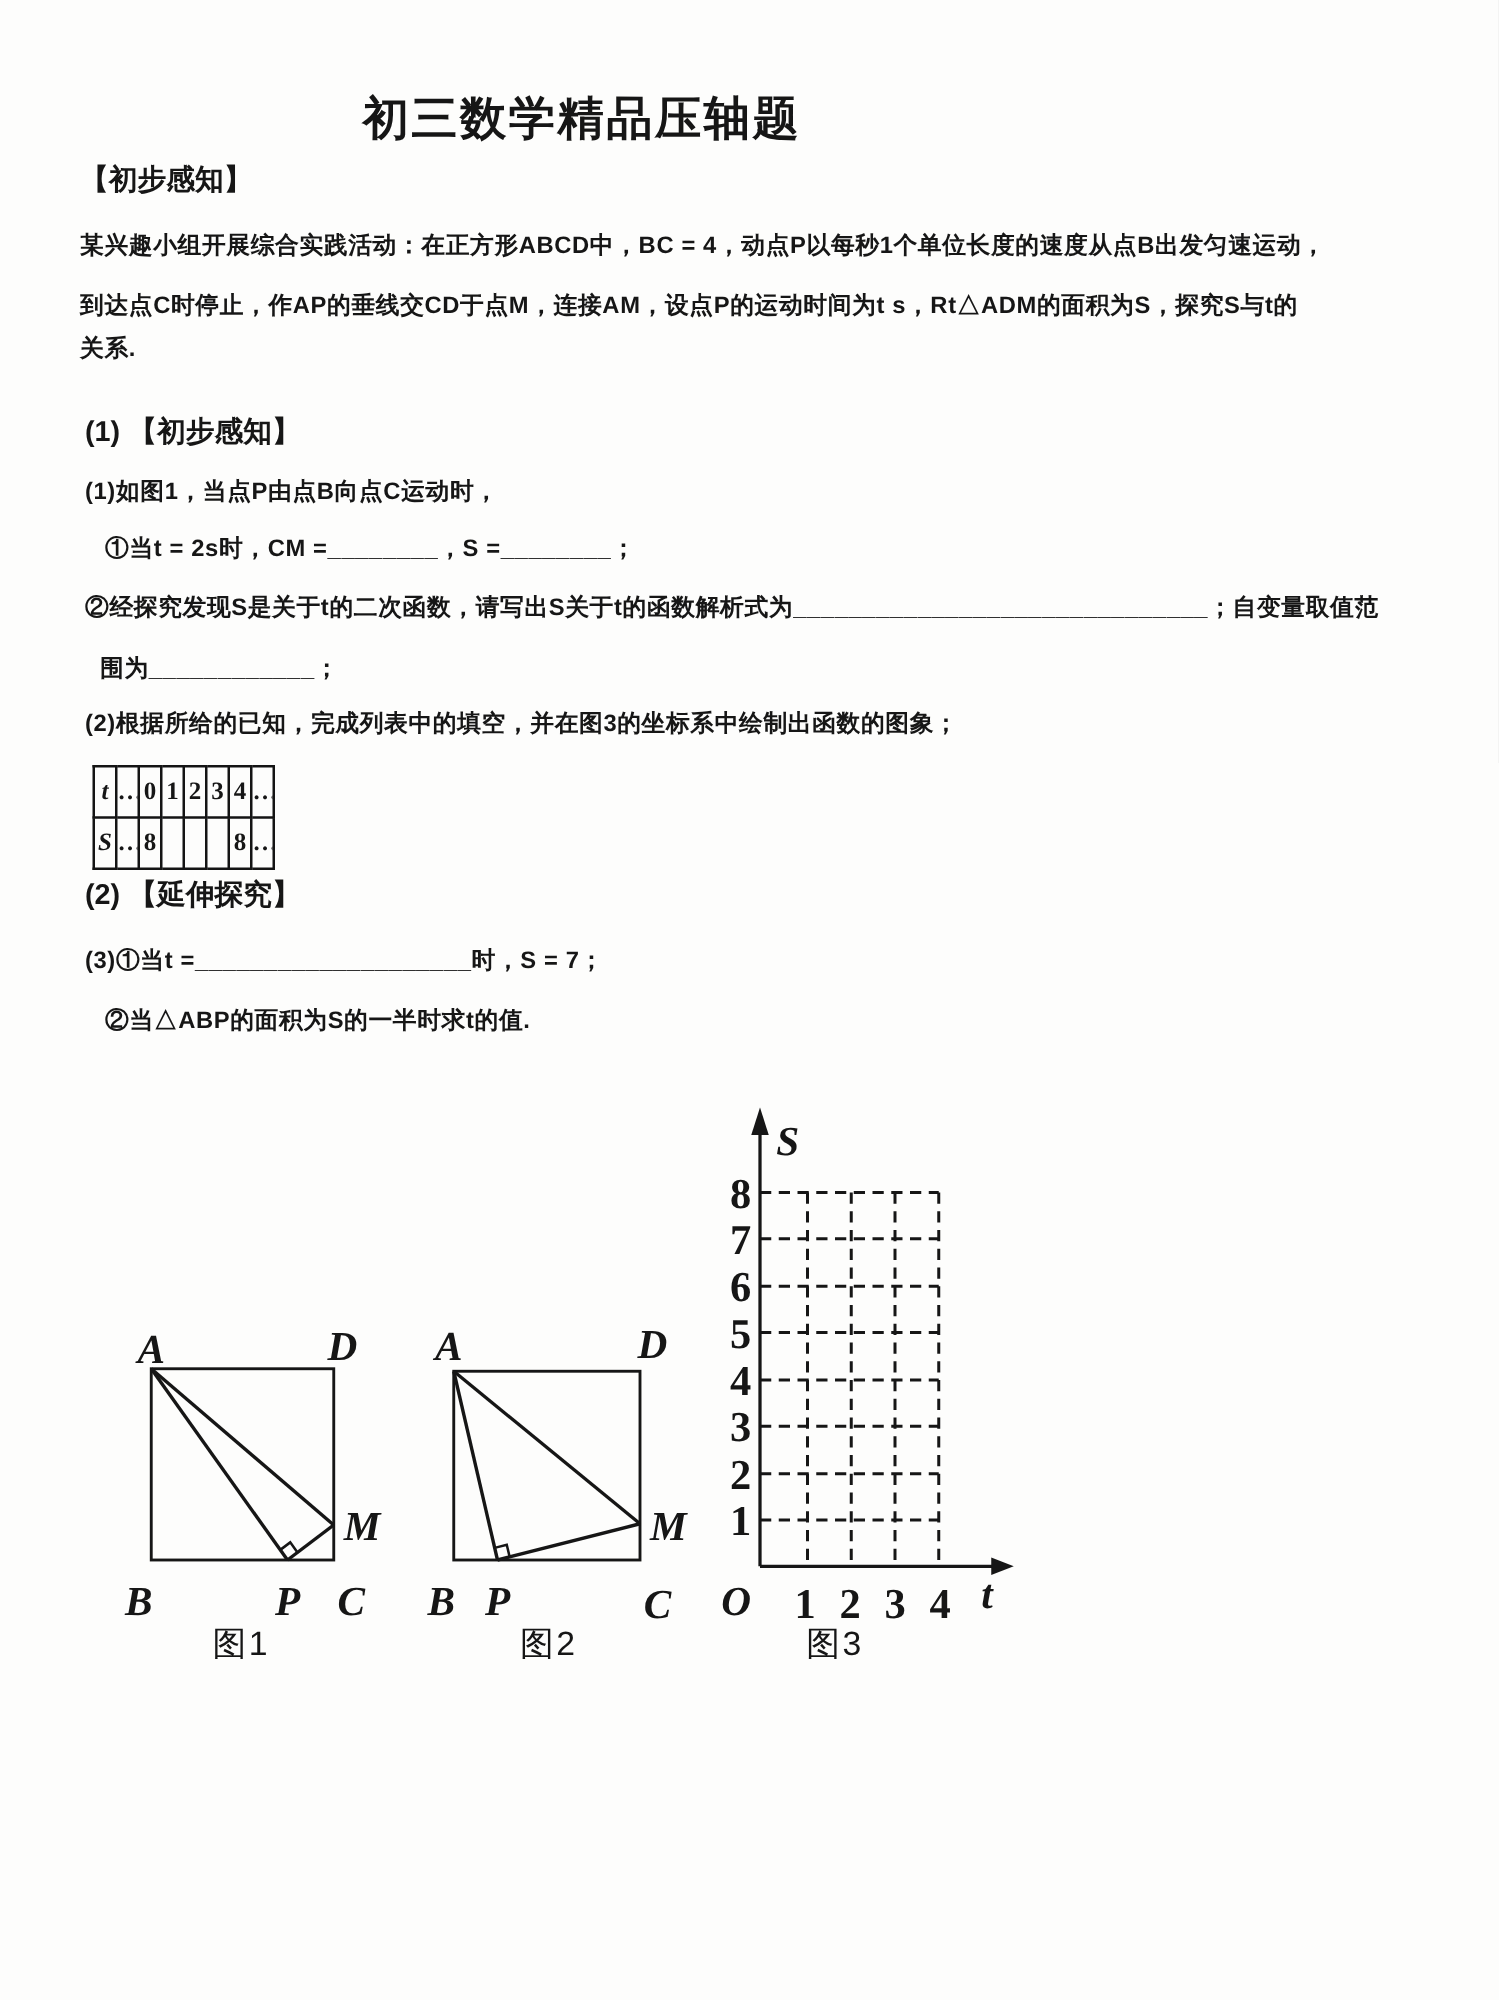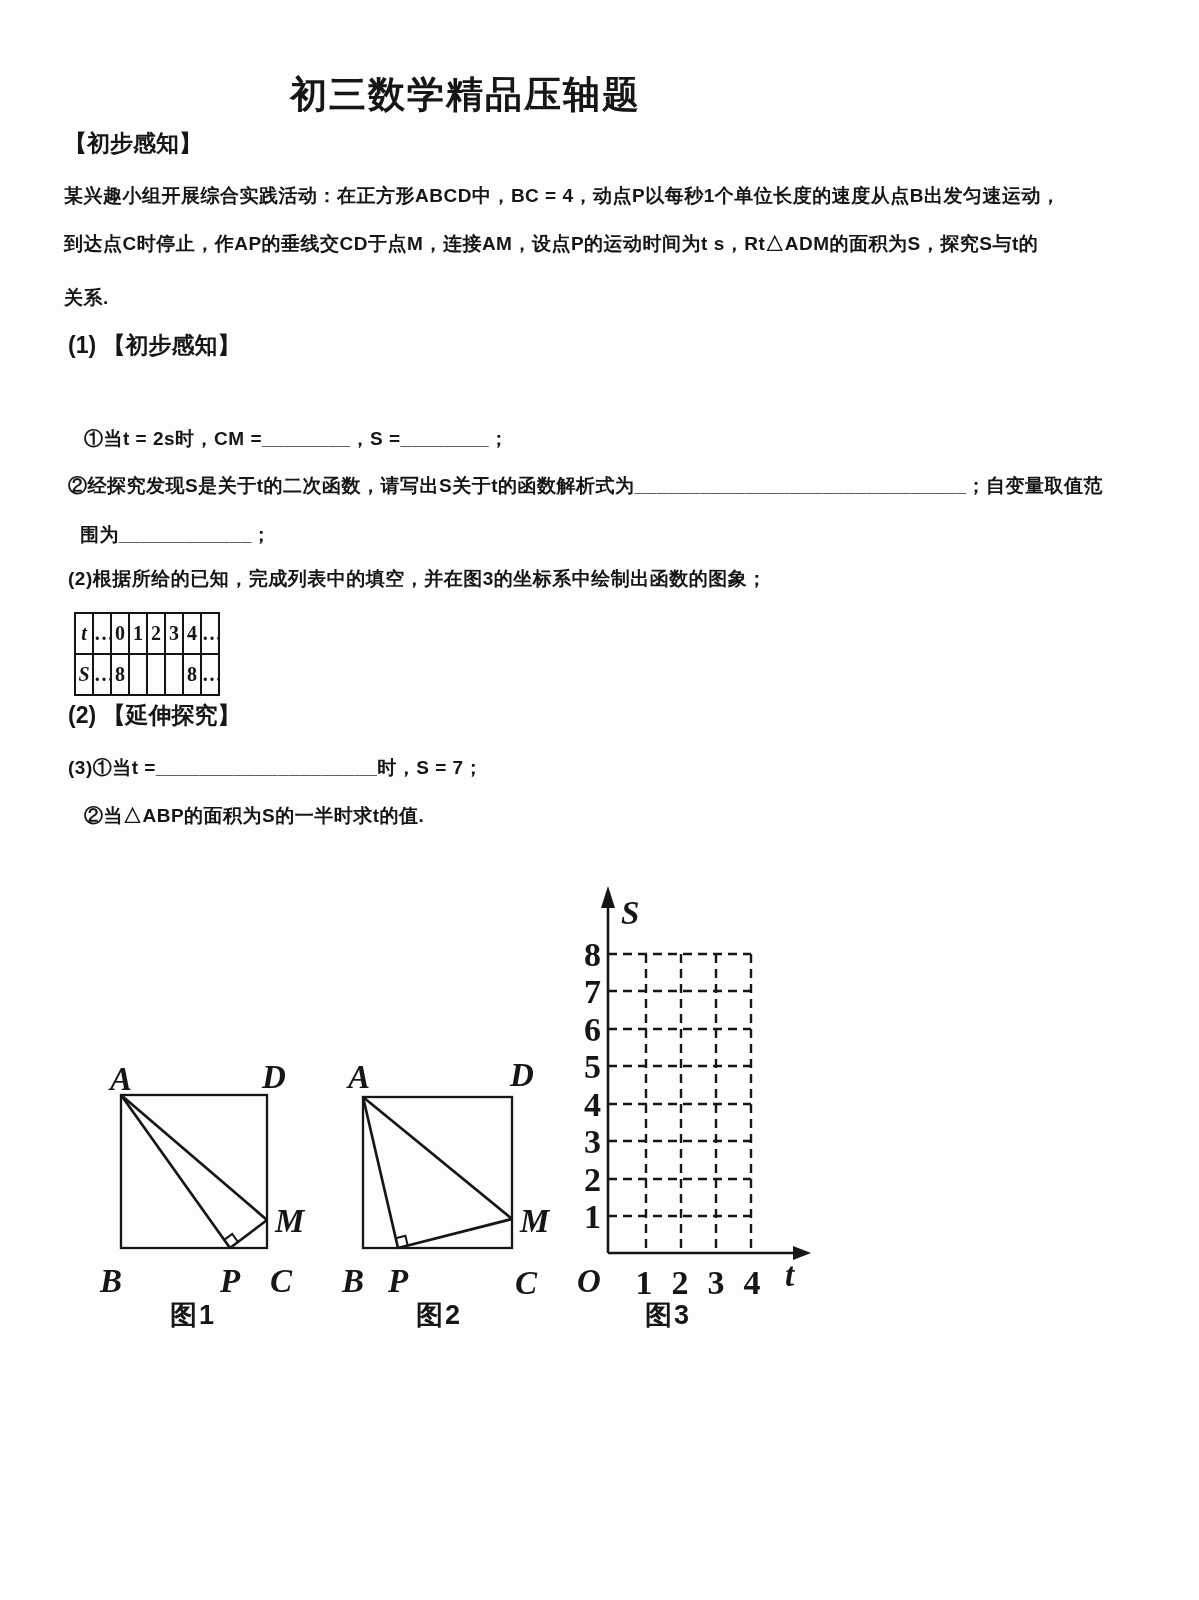--- a/index.html
+++ b/index.html
@@ -5,21 +5,21 @@
   html,body{margin:0;padding:0;background:#e8e8e8;}
   .page{
     position:relative;width:1199px;height:1600px;margin:0 auto;
     background:#fdfdfc;overflow:hidden;color:#161616;
     font-family:"Liberation Sans",sans-serif;
   }
   .abs{position:absolute;white-space:nowrap;}
   .title{font-size:37px;font-weight:700;letter-spacing:2px;}
   .h{font-size:23px;font-weight:700;}
   .line{font-size:19px;font-weight:700;letter-spacing:0.5px;}
-  .caption{font-size:27px;font-weight:700;letter-spacing:2px;}
+  .caption{font-size:27px;font-weight:400;letter-spacing:2px;}
   table.grid{border-collapse:collapse;table-layout:fixed;background:#fdfdfc;}
   table.grid td{
     border:2.4px solid #141414;width:16px;height:39px;padding:0;
     text-align:center;overflow:hidden;
     font-family:"Liberation Serif",serif;font-weight:700;font-size:20px;
   }
   table.grid td.cvar{font-style:italic;}
   svg .stroke{stroke:#161616;fill:none;}
   svg text{fill:#161616;}
   .flabel{font:italic 700 33px "Liberation Serif",serif;}
@@ -28,23 +28,24 @@
 </head>
 <body>
 
 <div class="page">
 
   <div class="abs title" style="left:290px;top:70px;text-align:right;">初三数学精品压轴题</div>
 
   <div class="abs h" style="left:64px;top:128px;">【初步感知】</div>
   <div class="abs line" style="left:64px;top:183px;">某兴趣小组开展综合实践活动：在正方形ABCD中，BC = 4，动点P以每秒1个单位长度的速度从点B出发匀速运动，</div>
   <div class="abs line" style="left:64px;top:231px;text-align:right;">到达点C时停止，作AP的垂线交CD于点M，连接AM，设点P的运动时间为t s，Rt△ADM的面积为S，探究S与t的</div>
-  <div class="abs line" style="left:64px;top:285px;">关系.</div>
+  <div class="abs line" style="left:64px;top:266px;">关系.</div>
 
   <div class="abs h" style="left:68px;top:330px;">(1) 【初步感知】</div>
+  <div class="abs line" style="left:68px;top:380px;">(1)如图1，当点P由点B向点C运动时，</div>
   <div class="abs line" style="left:68px;top:426px;margin-left:16px;">①当t = 2s时，CM =________，S =________；</div>
   <div class="abs line" style="left:68px;top:473px;">②经探究发现S是关于t的二次函数，请写出S关于t的函数解析式为______________________________；自变量取值范</div>
   <div class="abs line" style="left:80px;top:522px;">围为____________；</div>
   <div class="abs line" style="left:68px;top:566px;">(2)根据所给的已知，完成列表中的填空，并在图3的坐标系中绘制出函数的图象；</div>
 
   <table class="grid abs" style="left:74px;top:612px;width:130px;">
     <tbody>
         <tr>
       <td class="cvar">t</td>
       <td>…</td>

